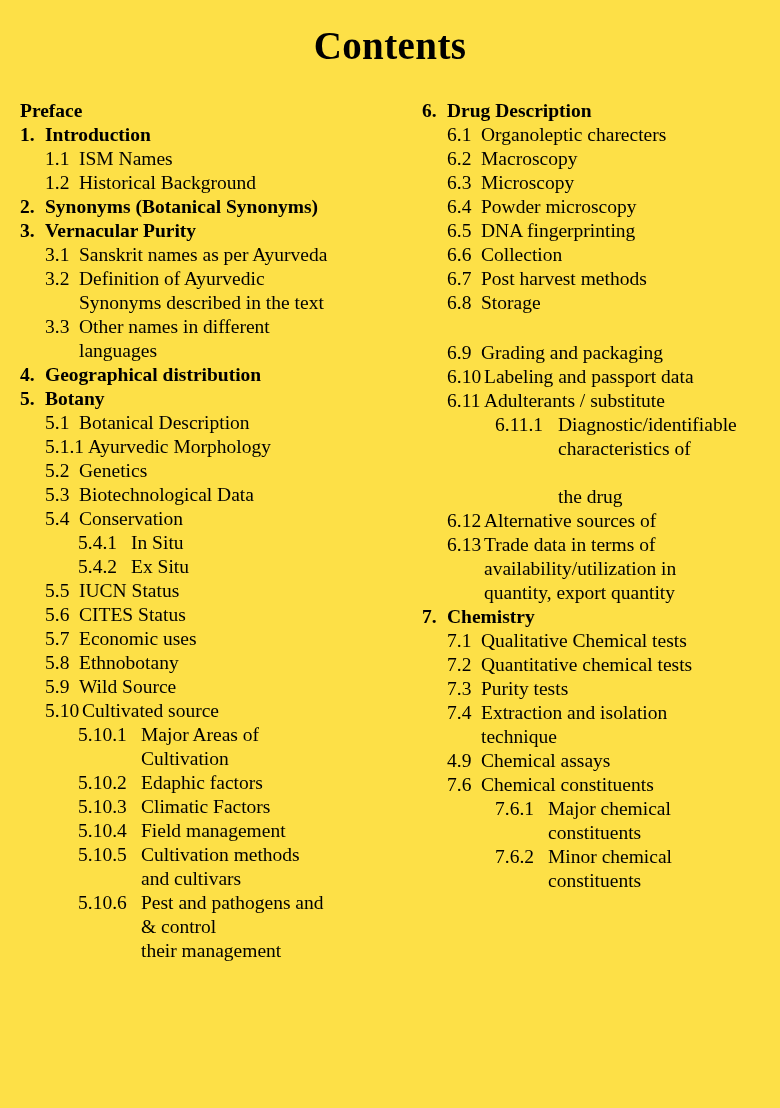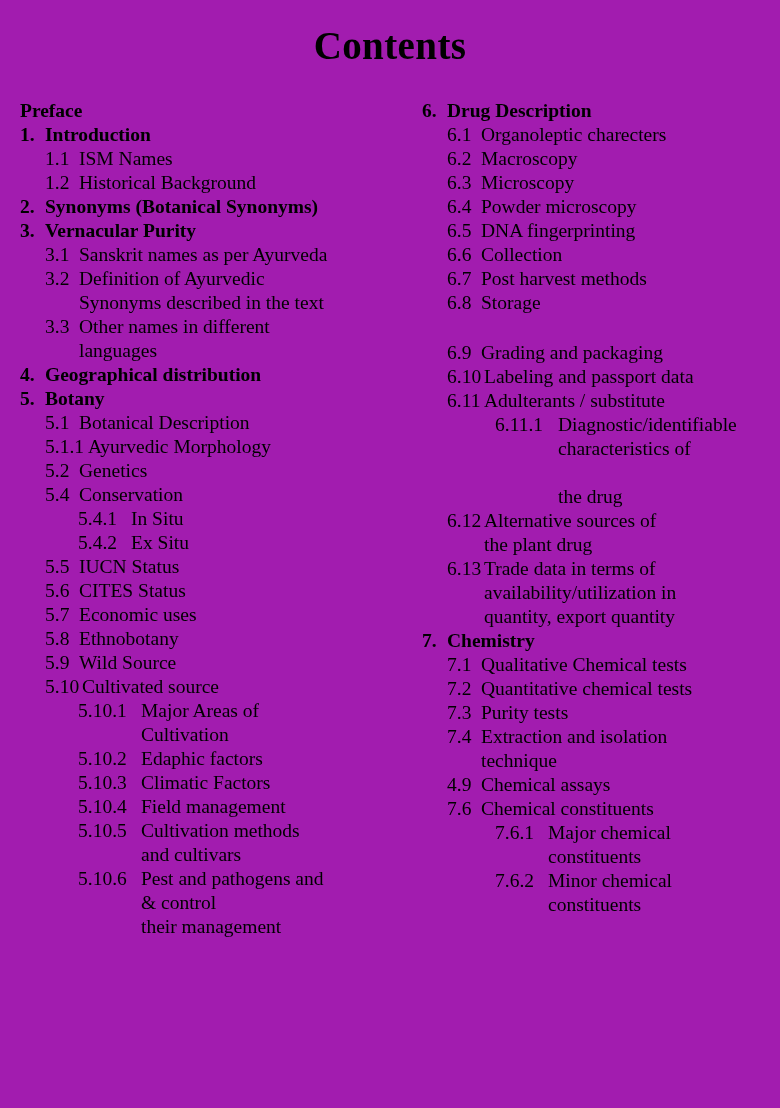--- a/index.html
+++ b/index.html
@@ -13,21 +13,21 @@
     height: 1108px;
     position: relative;
     font-family: "Liberation Serif", "DejaVu Serif", serif;
     color: #000000;
     overflow: hidden;
   }
   #page {
     width: 780px;
     height: 1108px;
     position: relative;
-    background: #a21caf;
+    background: #fde047;
   }
 
   
   .page-title {
     position: absolute;
     top: 26px;
     left: 0;
     width: 780px;
     text-align: center;
     font-size: 39px;
@@ -157,20 +157,24 @@
       </div>
       <div class="entry lvl2 lvl2odd">
         <span class="num">5.1.1</span>
         <span class="txt">Ayurvedic Morphology</span>
       </div>
       <div class="entry lvl2">
         <span class="num">5.2</span>
         <span class="txt">Genetics</span>
       </div>
       <div class="entry lvl2">
+        <span class="num">5.3</span>
+        <span class="txt">Biotechnological Data</span>
+      </div>
+      <div class="entry lvl2">
         <span class="num">5.4</span>
         <span class="txt">Conservation</span>
       </div>
       <div class="entry lvl3">
         <span class="num">5.4.1</span>
         <span class="txt">In Situ</span>
       </div>
       <div class="entry lvl3">
         <span class="num">5.4.2</span>
         <span class="txt">Ex Situ</span>
@@ -282,21 +286,20 @@
       <div class="entry lvl3 lvl3w lvl3r">
         <span class="num">6.11.1</span>
         <span class="txt">Diagnostic/identifiable</span>
       </div>
       <div class="cont lvl3 lvl3w lvl3r"><span class="cont-in" style="display: inline-block;">characteristics of</span></div>
       <div class="cont lvl3 lvl3w lvl3r"><span class="cont-in" style="display: inline-block; margin-top: 24px;">the drug</span></div>
       <div class="entry lvl2 lvl2w">
         <span class="num">6.12</span>
         <span class="txt">Alternative sources of</span>
       </div>
-      <div class="cont lvl2 lvl2w"><span class="cont-in" style="display: inline-block;">the plant drug</span></div>
       <div class="entry lvl2 lvl2w">
         <span class="num">6.13</span>
         <span class="txt">Trade data in terms of</span>
       </div>
       <div class="cont lvl2 lvl2w"><span class="cont-in" style="display: inline-block;">availability/utilization in</span></div>
       <div class="cont lvl2 lvl2w"><span class="cont-in" style="display: inline-block;">quantity, export quantity</span></div>
       <div class="entry lvl1">
         <span class="num">7.</span>
         <span class="txt">Chemistry</span>
       </div>

